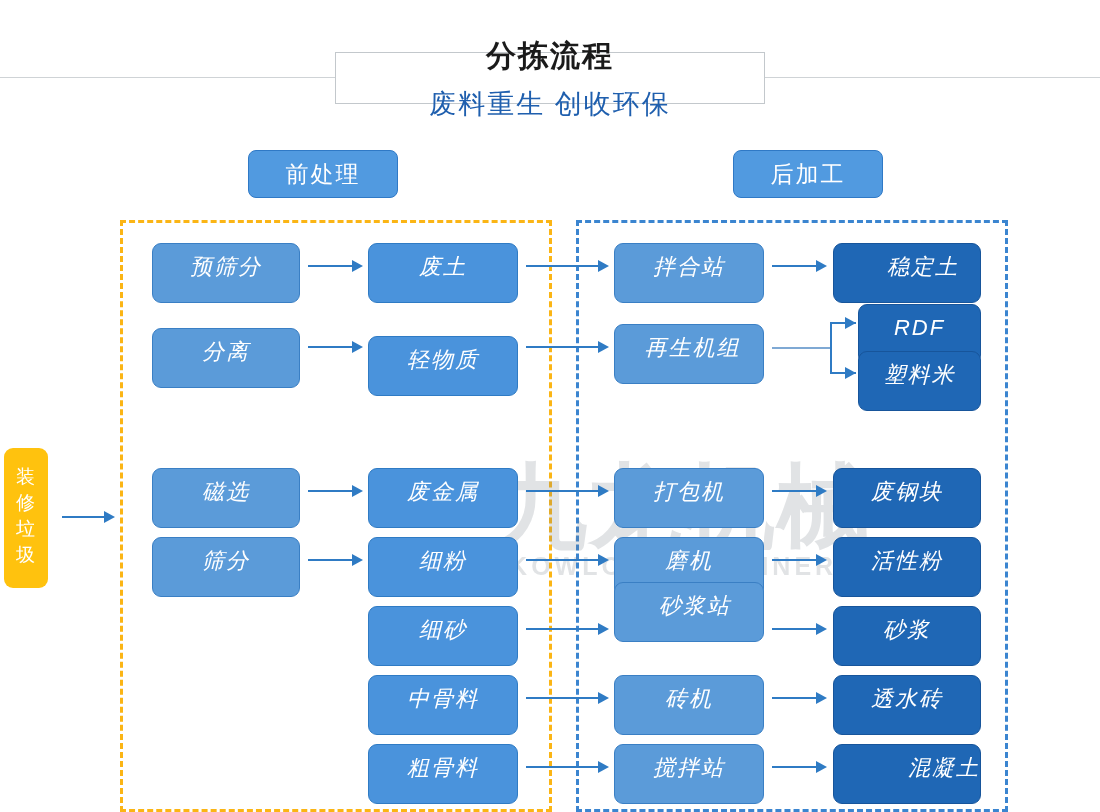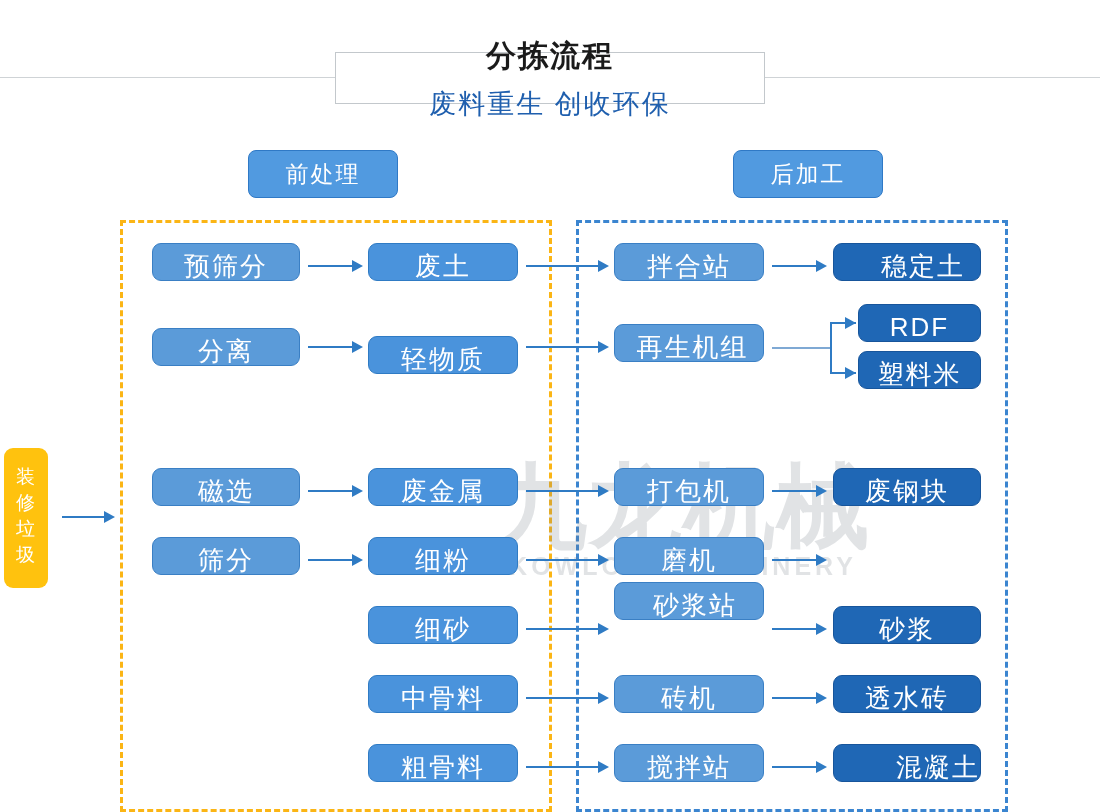--- a/index.html
+++ b/index.html
@@ -73,23 +73,23 @@
   .feed {
     position: absolute; left: 4px; top: 448px; width: 44px; height: 140px;
     background: #ffc20e; border-radius: 9px;
     color: #ffffff; font-size: 19px; line-height: 26px;
     text-align: center; padding-top: 16px; letter-spacing: 1px;
   }
   .feed span { display: block; }
 
   
   .node {
-    position: absolute; height: 38px; line-height: 45px;
+    position: absolute; height: 60px; line-height: 45px;
     border-radius: 9px; text-align: center; color: #ffffff;
-    font-size: 26px; letter-spacing: 2px; white-space: nowrap;
+    font-size: 22px; letter-spacing: 2px; white-space: nowrap; font-style: italic;
   }
   .node.lvl1 { background: #5b9bd9; border: 1px solid #3a7fc4; }
   .node.lvl2 { background: #4a93dc; border: 1px solid #2f7bc4; }
   .node.out  { background: #1f67b5; border: 1px solid #17559b; }
 
   
   .c1 { left: 152px; width: 148px; }
   .c2 { left: 368px; width: 150px; }
   .c3 { left: 614px; width: 150px; }
   .c4 { left: 833px; width: 148px; }
@@ -181,20 +181,21 @@
 
   <div class="node lvl1 c1" style="top:537px;">筛分</div>
   <div class="ln" style="left:308px; top:559px; width:46px;"></div>
   <div class="arrow" style="left:352px; top:554px;"></div>
   <div class="node lvl2 c2" style="top:537px;">细粉</div>
   <div class="ln" style="left:526px; top:559px; width:74px;"></div>
   <div class="arrow" style="left:598px; top:554px;"></div>
   <div class="node lvl1 c3" style="top:537px;">磨机</div>
   <div class="ln" style="left:772px; top:559px; width:46px;"></div>
   <div class="arrow" style="left:816px; top:554px;"></div>
+  <div class="node out c4" style="top:537px;">活性粉</div>
 
   <div class="node lvl2 c2" style="top:606px;">细砂</div>
   <div class="ln" style="left:526px; top:628px; width:74px;"></div>
   <div class="arrow" style="left:598px; top:623px;"></div>
   <div class="node lvl1 c3" style="top:582px;padding-left:12px;">砂浆站</div>
   <div class="ln" style="left:772px; top:628px; width:46px;"></div>
   <div class="arrow" style="left:816px; top:623px;"></div>
   <div class="node out c4" style="top:606px;">砂浆</div>
 
   <div class="node lvl2 c2" style="top:675px;">中骨料</div>

